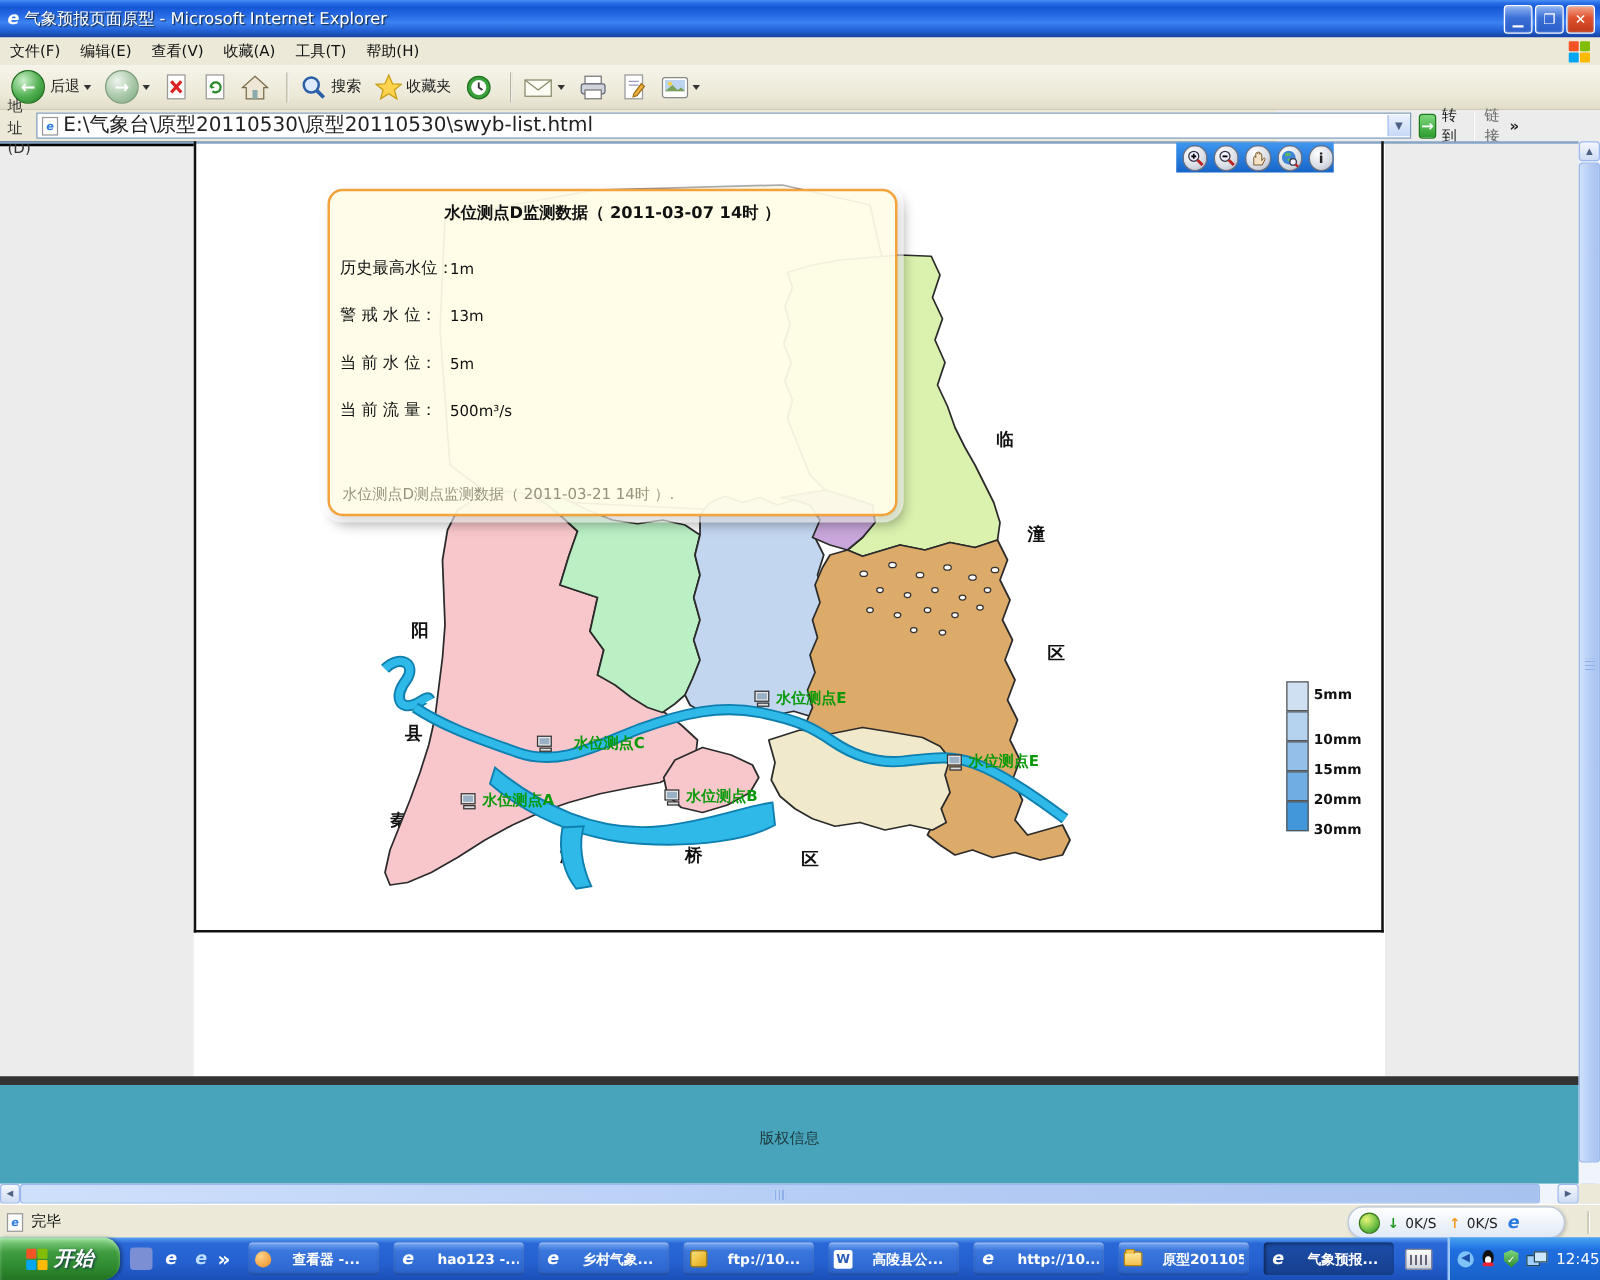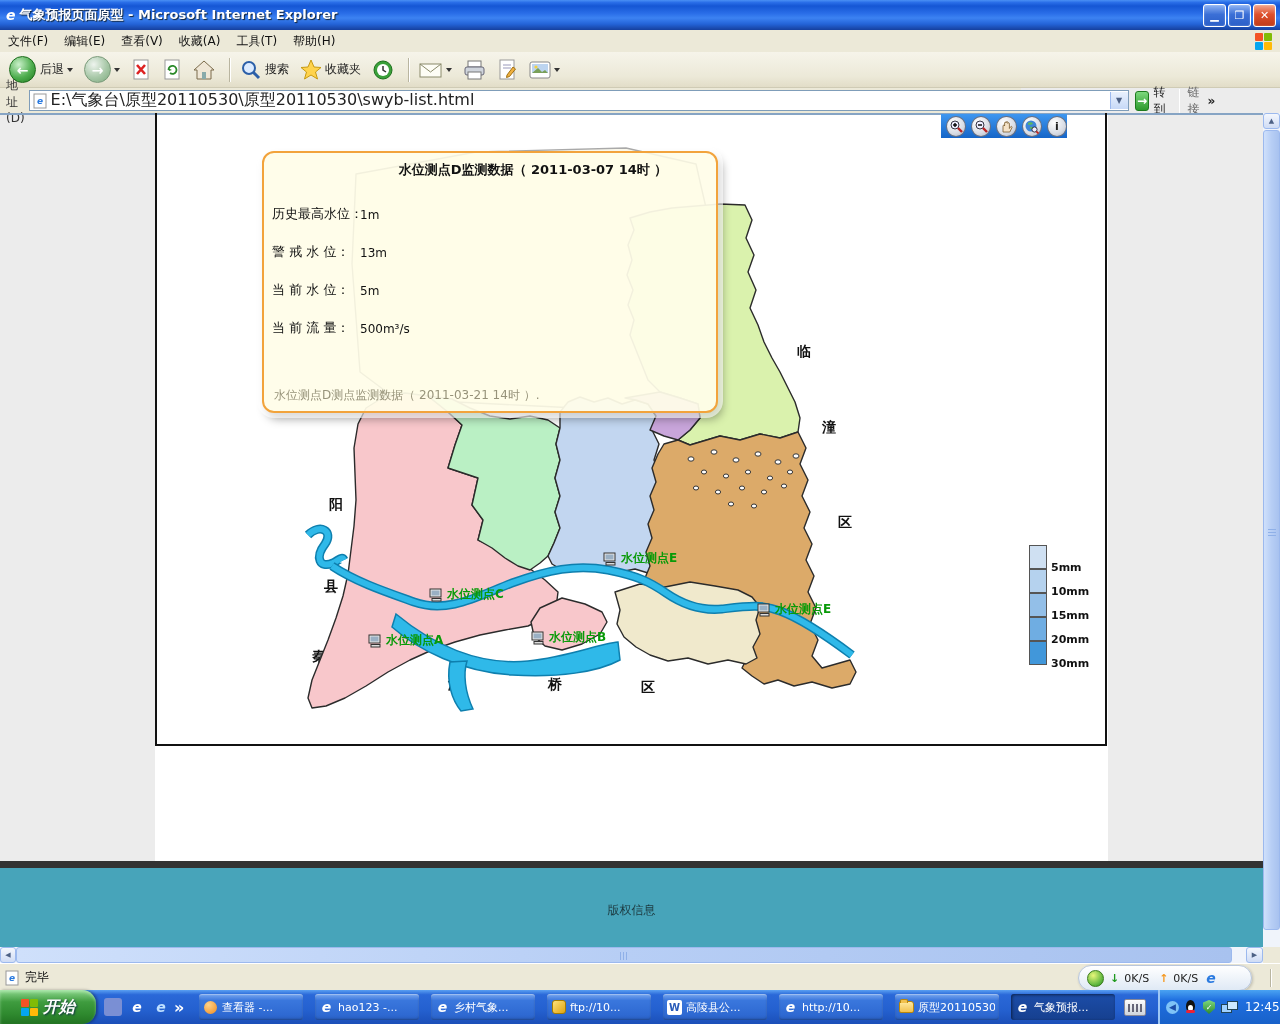--- a/index.html
+++ b/index.html
@@ -5,21 +5,21 @@
   html,body{margin:0;padding:0;background:#555;}
   .screen{position:relative;width:1280px;height:1024px;overflow:hidden;
     font-family:"DejaVu Sans",sans-serif;background:#ececec;-webkit-font-smoothing:antialiased;}
   .abs{position:absolute;}
   .nw{white-space:nowrap;}
 
   
   .titlebar{left:0;top:0;width:1280px;height:30px;
     background:linear-gradient(180deg,#4a90f4 0%,#2a6ee8 8%,#1556d4 20%,#2a6ee8 45%,#3c82f2 60%,#2464d8 80%,#16409e 100%);
     display:flex;align-items:center;color:#fff;}
-  .titlebar .ttl{font-size:13px;font-weight:bold;margin-left:4px;text-shadow:1px 1px 1px #123;}
+  .titlebar .ttl{font-size:13px;font-weight:normal;margin-left:4px;text-shadow:1px 1px 1px #123;}
   .winbtn{width:21px;height:21px;border-radius:3px;margin-left:2px;border:1px solid #fff;
     display:flex;align-items:center;justify-content:center;color:#fff;font-size:11px;font-weight:bold;
     background:linear-gradient(180deg,#8fb4f4,#3b6fd6 45%,#2a5ec8);box-shadow:inset 0 0 2px #fff6;}
   .winbtn.close{background:linear-gradient(180deg,#f3a68c,#de502d 45%,#c03a18);}
   .ie-e{font-style:italic;font-weight:bold;color:#fff;font-size:14px;}
 
   
   .menubar{left:0;top:30px;width:1280px;height:22px;background:#ece9d8;border-bottom:1px solid #cfcbb5;
     display:flex;align-items:center;font-size:12px;color:#111;}
   .menubar span.mi{padding:2px 8px;}
@@ -32,21 +32,21 @@
   .tbtn{display:flex;align-items:center;margin-right:5px;padding:2px 3px;border-radius:3px;}
   .circle{width:25px;height:25px;border-radius:50%;display:flex;align-items:center;justify-content:center;
     color:#fff;font-weight:bold;font-size:14px;border:1px solid #1a6b1a;
     background:radial-gradient(circle at 35% 30%,#c9f0c9,#4fae4f 55%,#1e7a1e);}
   .circle.dim{background:radial-gradient(circle at 35% 30%,#eef4ee,#a8c8a8 55%,#7ca87c);border-color:#7a9a7a;}
   .caret{width:0;height:0;border-left:3px solid transparent;border-right:3px solid transparent;border-top:4px solid #333;margin-left:3px;}
   .tsep{width:1px;height:24px;background:#b9b5a0;border-right:1px solid #fff;margin:0 6px;}
 
   
   .addressbar{left:0;top:88px;width:1021px;height:25px;background:#ece9d8;display:flex;align-items:center;
-    font-size:12px;color:#222;border-bottom:1px solid #000000;}
+    font-size:12px;color:#222;border-bottom:4px solid #000000;}
   .addr-input{flex:0 0 auto;width:1098px;height:19px;background:#fff;border:1px solid #7f9db9;
     display:flex;align-items:center;margin-left:4px;}
   .addr-drop{width:17px;height:17px;margin-left:auto;background:linear-gradient(180deg,#e9f1fd,#c7d9f7);
     border-left:1px solid #9cb9ee;display:flex;align-items:center;justify-content:center;font-size:8px;color:#4d6185;}
   .gobtn{display:flex;align-items:center;margin-left:6px;}
   .go-ico{width:18px;height:18px;border-radius:3px;background:linear-gradient(180deg,#7dd87d,#2c9a2c);
     border:1px solid #1d7a1d;color:#fff;display:flex;align-items:center;justify-content:center;font-weight:bold;font-size:12px;}
 
   
   .bluetop{left:0;top:113px;width:1263px;height:2px;background:#86a4c4;}
@@ -63,21 +63,21 @@
 
   .maptoolbar{left:941px;top:114px;width:126px;height:24px;background:linear-gradient(180deg,#3e97f0,#1565c8);
     display:flex;align-items:center;z-index:7;}
   .mtb{width:19px;height:19px;border-radius:50%;border:1px solid #6a7080;margin-left:5px;
     background:radial-gradient(circle at 35% 30%,#fff,#d8dce4 60%,#aeb4c2);
     display:flex;align-items:center;justify-content:center;font-size:11px;font-weight:bold;color:#222;}
 
   
   .popup{left:262px;top:151px;width:452px;height:258px;border:2px solid #f2a33c;border-radius:12px;
     background:rgba(255,253,233,0.94);box-shadow:0 0 0 5px rgba(255,255,255,0.6),4px 6px 10px rgba(0,0,0,0.35);z-index:8;}
-  .popup .ptitle{position:absolute;top:8px;left:0;width:100%;text-align:center;font-size:13px;font-weight:bold;color:#111;margin-left:43px;}
+  .popup .ptitle{position:absolute;top:8px;left:0;width:100%;text-align:center;font-size:13px;font-weight:bold;color:#111;}
   .prow-l{position:absolute;left:8px;font-size:13px;color:#111;}
   .prow-v{position:absolute;left:96px;font-size:12px;color:#111;}
   .chartbox{position:absolute;left:140px;top:51px;width:271px;height:146px;background:#fff;border:1px solid #bbb;}
   .pfooter{position:absolute;left:10px;top:234px;font-size:12px;color:#97937a;}
 
   
   .darkbar{left:0;top:861px;width:1263px;height:7px;background:#333;}
   .tealband{left:0;top:868px;width:1263px;height:79px;background:#47a4ba;color:#1d3a40;
     text-align:center;font-size:12px;padding-top:34px;box-sizing:border-box;}
   .sb-btn{position:absolute;width:17px;height:16px;background:linear-gradient(180deg,#f4f7fd,#cfdcf5);
@@ -105,21 +105,21 @@
     background:linear-gradient(180deg,#5aa0f2 0%,#2a68d8 14%,#2460cf 60%,#1b4fb8 100%);display:flex;align-items:center;z-index:30;}
   .startbtn{position:absolute;left:0;top:0;height:34px;width:96px;border-radius:0 14px 14px 0;
     background:linear-gradient(180deg,#8fd98f,#3f9c3f 35%,#2f8a2f 70%,#227322);
     display:flex;align-items:center;justify-content:center;color:#fff;font-weight:bold;font-style:italic;font-size:16px;
     box-shadow:inset 0 2px 3px #dfffdf66,2px 0 3px #0005;text-shadow:1px 1px 2px #134;}
   .qicon{width:18px;height:18px;border-radius:3px;margin-left:6px;display:flex;align-items:center;justify-content:center;}
   .task{position:absolute;top:4px;height:26px;width:104px;border-radius:3px;color:#fff;font-size:11px;
     background:linear-gradient(180deg,#79a7ef,#3a77dd 25%,#2e69d2 80%,#2a5fc0);
     box-shadow:inset 0 1px 1px #fff5, inset 0 -1px 2px #0004;display:flex;align-items:center;padding:0 4px;box-sizing:border-box;}
   .task.active{background:linear-gradient(180deg,#1c4da8,#16408f);box-shadow:inset 1px 1px 3px #0008;}
-  .task .tlab{overflow:hidden;white-space:nowrap;margin-left:4px;}
+  .task .tlab{overflow:hidden;white-space:nowrap;margin-left:16px;font-weight:bold;}
   .ticon{flex:0 0 auto;width:15px;height:15px;display:flex;align-items:center;justify-content:center;}
   .tray{position:absolute;right:0;top:0;height:34px;width:120px;
     background:linear-gradient(180deg,#4aa3f2,#1f6fe0 30%,#1861c9);border-left:2px solid #9cc6f5;
     display:flex;align-items:center;color:#fff;font-size:12px;}
 </style>
 </head>
 <body>
 
 <div class="screen">
 
@@ -348,21 +348,21 @@
         <rect x="3" y="10.5" width="9" height="2.5" fill="#ddd" stroke="#333"></rect>
       </svg>
     <span style="margin-left:2px">水位测点B</span>
   </div>
   <div class="station" style="left:429px;top:586px">
     <svg width="16" height="14">
         <rect x="1" y="1" width="11" height="8" fill="#e8e8e8" stroke="#333"></rect>
         <rect x="2.5" y="2.5" width="8" height="5" fill="#9ab0c4"></rect>
         <rect x="3" y="10.5" width="9" height="2.5" fill="#ddd" stroke="#333"></rect>
       </svg>
-    <span style="margin-left:2px">水位测点C</span>
+    <span style="margin-left:14px">水位测点C</span>
   </div>
   <div class="station" style="left:603px;top:550px">
     <svg width="16" height="14">
         <rect x="1" y="1" width="11" height="8" fill="#e8e8e8" stroke="#333"></rect>
         <rect x="2.5" y="2.5" width="8" height="5" fill="#9ab0c4"></rect>
         <rect x="3" y="10.5" width="9" height="2.5" fill="#ddd" stroke="#333"></rect>
       </svg>
     <span style="margin-left:2px">水位测点E</span>
   </div>
   <div class="station" style="left:757px;top:601px">
@@ -373,21 +373,21 @@
       </svg>
     <span style="margin-left:2px">水位测点E</span>
   </div>
 
   <div class="abs" style="left:1029px;top:545px;width:70px;height:125px;z-index:3">
     <div class="legend-swatch" style="left:0;top:0;background:#cfe0f2"></div>
     <div class="legend-swatch" style="left:0;top:24px;background:#b5d2ee"></div>
     <div class="legend-swatch" style="left:0;top:48px;background:#93bfe8"></div>
     <div class="legend-swatch" style="left:0;top:72px;background:#6fade2"></div>
     <div class="legend-swatch" style="left:0;top:96px;background:#4197da"></div>
-    <div class="legend-label" style="left:22px;top:16px">5mm</div>
+    <div class="legend-label" style="left:22px;top:4px">5mm</div>
     <div class="legend-label" style="left:22px;top:40px">10mm</div>
     <div class="legend-label" style="left:22px;top:64px">15mm</div>
     <div class="legend-label" style="left:22px;top:88px">20mm</div>
     <div class="legend-label" style="left:22px;top:112px">30mm</div>
   </div>
 
   <div class="abs mapborder"></div>
   <div class="abs bluetop"></div>
 
   <div class="abs maptoolbar">

